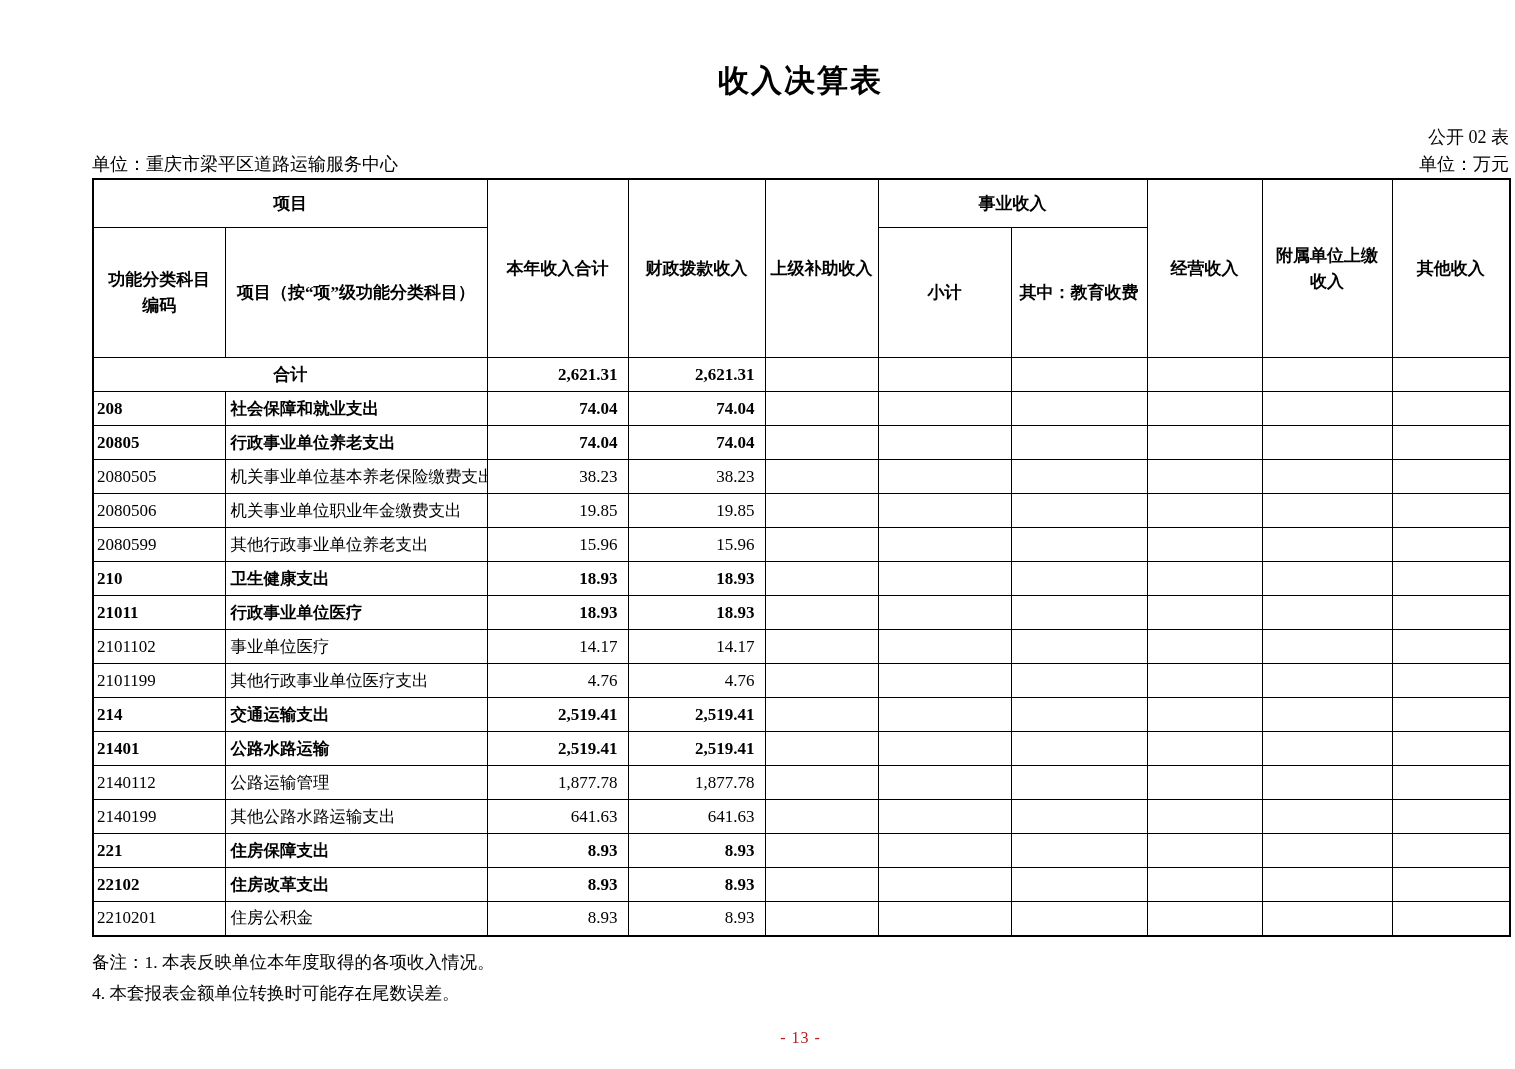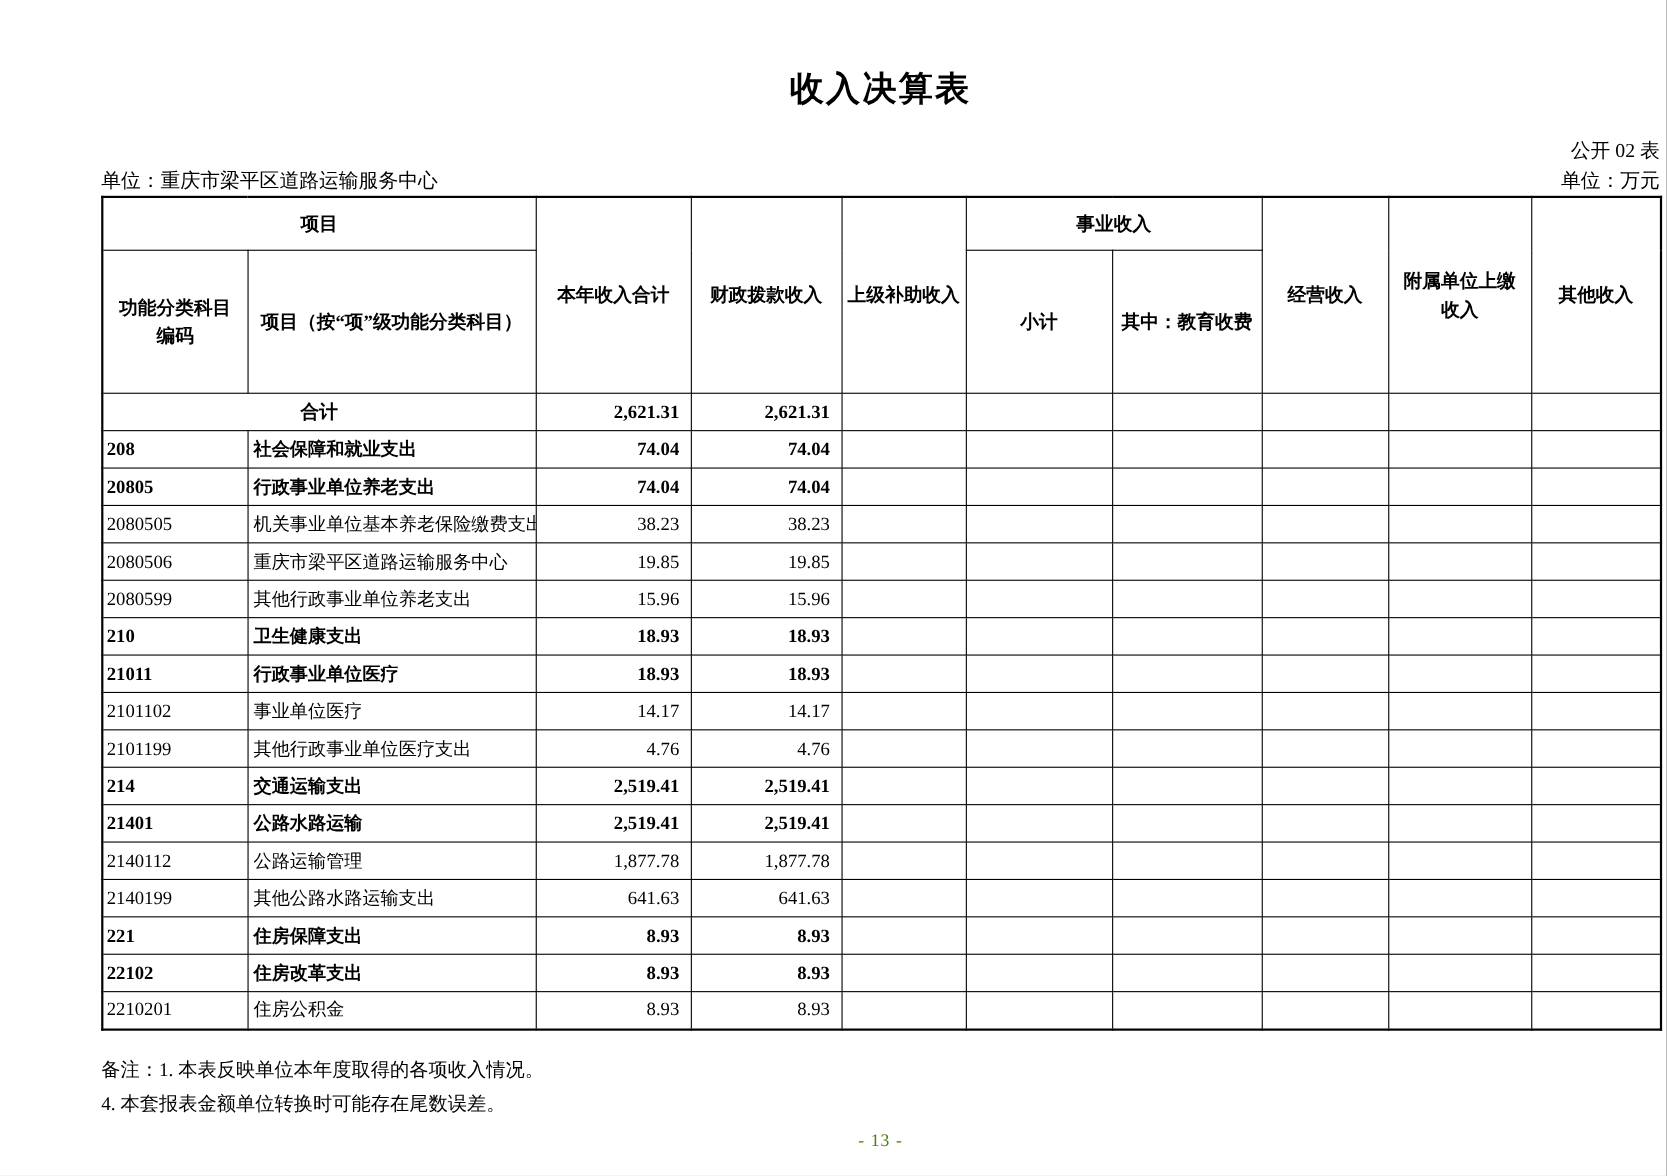--- a/index.html
+++ b/index.html
@@ -61,33 +61,33 @@
   thead tr.head-top th { height: 41px; }
   thead tr.head-sub th { height: 130px; }
   th.prewrap { white-space: pre-line; line-height: 26px; }
   tbody td { height: 34px; padding: 0 2px; }
   td.code { text-align: left; padding-left: 3px; font-size: 17px; }
   td.name { text-align: left; padding-left: 5px; font-size: 16.5px; }
   td.center { text-align: center; }
   td.num { text-align: right; padding-right: 10px; }
   tr.bold td { font-weight: bold; }
   .notes {
-    margin-top: 20px;
+    margin-top: 10px;
     font-size: 17.5px;
     line-height: 31px;
     text-align: left;
   }
   .footer {
     position: absolute;
     left: 92px;
     width: 1417px;
     bottom: 22px;
     text-align: center;
     font-size: 16px;
-    color: #4d7c0f;
+    color: #b91c1c;
     letter-spacing: 1px;
   }
 </style>
 </head>
 <body>
 
 <div class="page">
   <div class="content">
     <div class="title">收入决算表</div>
     <div class="meta-top">公开 02 表</div>
@@ -172,21 +172,21 @@
             <td class="num">38.23</td>
             <td class="num"></td>
             <td class="num"></td>
             <td class="num"></td>
             <td class="num"></td>
             <td class="num"></td>
             <td class="num"></td>
           </tr>
           <tr>
             <td class="code">2080506</td>
-            <td class="name">重庆市梁平区道路运输服务中心</td>
+            <td class="name">机关事业单位职业年金缴费支出</td>
             <td class="num">19.85</td>
             <td class="num">19.85</td>
             <td class="num"></td>
             <td class="num"></td>
             <td class="num"></td>
             <td class="num"></td>
             <td class="num"></td>
             <td class="num"></td>
           </tr>
           <tr>

